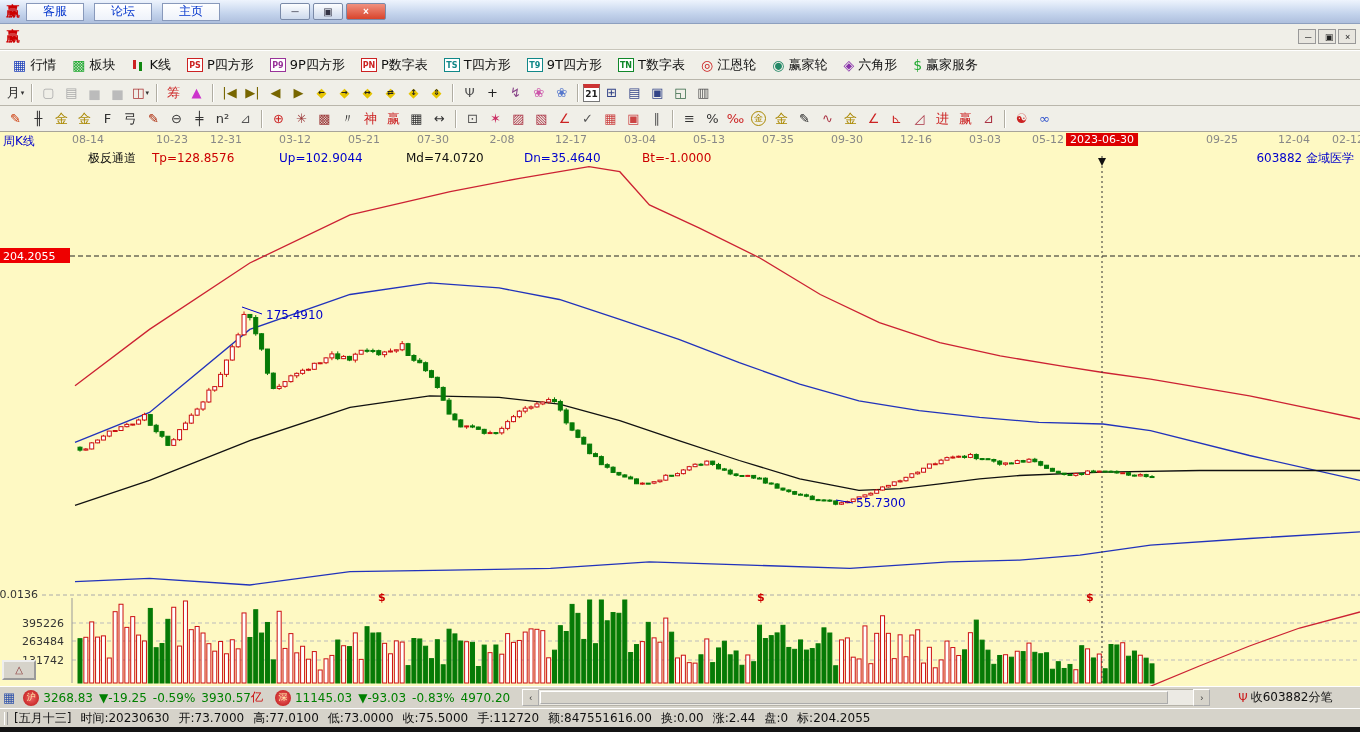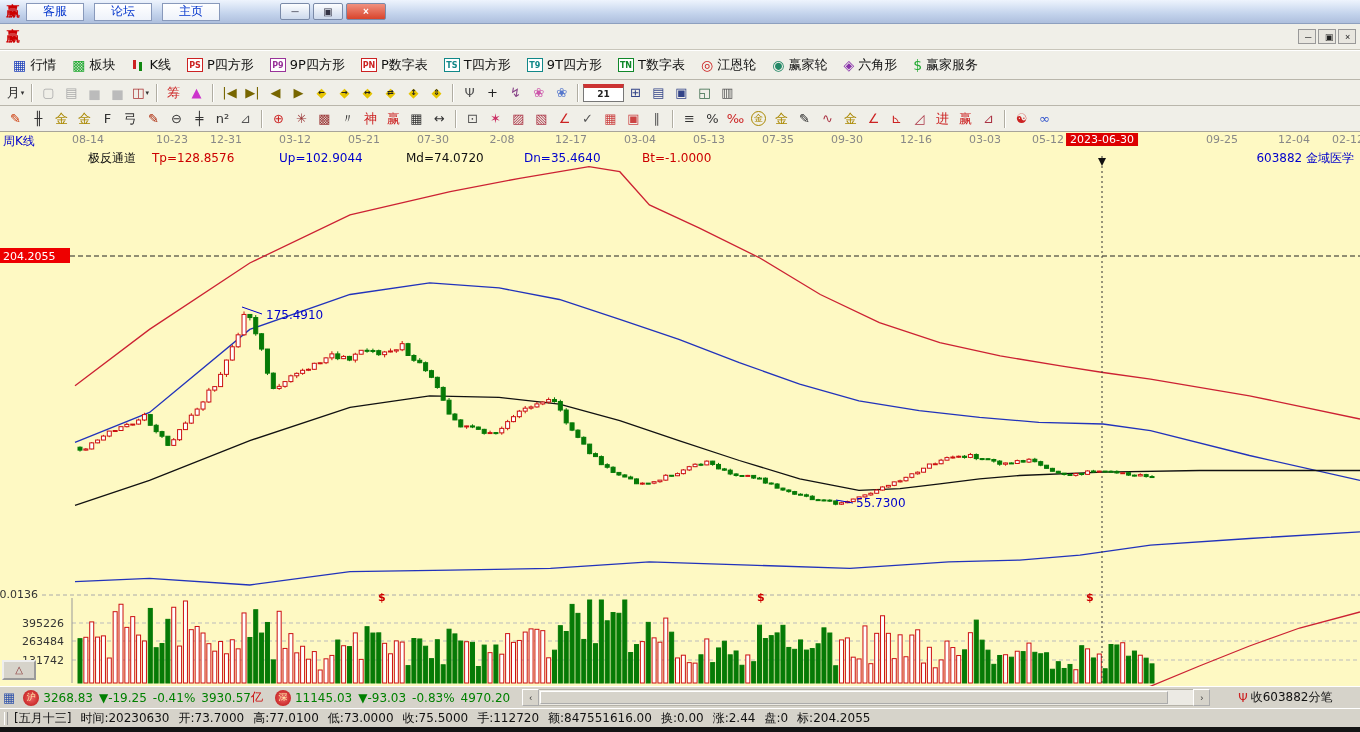--- a/index.html
+++ b/index.html
@@ -35,21 +35,21 @@
   .icon-candles::after{content:"";position:absolute;left:8px;top:4px;width:3px;height:9px;background:#181;}
   
   .toolbar2,.toolbar3{position:absolute;left:0;width:1360px;height:26px;display:flex;align-items:center;
     background:#f0efe8;border-bottom:1px solid #b9b6ab;padding:0 4px;}
   .toolbar2{top:80px;}
   .toolbar3{top:106px;border-bottom:1px solid #a8a59a;}
   .tibtn{position:relative;width:23px;height:21px;border:1px solid transparent;background:none;display:flex;align-items:center;justify-content:center;
     font-size:13px;cursor:pointer;font-family:inherit;padding:0;}
   .tibtn .ovl{position:absolute;font-size:8px;color:#222;font-weight:bold;}
   .tibtn .caret{font-size:7px;color:#333;margin-left:1px;}
-  .tibtn.box21{border:1px solid #777;background:#fff;width:41px;height:18px;font-size:9px;font-weight:bold;border-top:4px solid #c33;}
+  .tibtn.box21{border:1px solid #777;background:#fff;width:17px;height:18px;font-size:9px;font-weight:bold;border-top:4px solid #c33;}
   .tibtn.ring span{border:1px solid #aa8800;border-radius:50%;width:15px;height:15px;display:flex;align-items:center;justify-content:center;font-size:9px;}
   .sep{width:2px;height:18px;border-left:1px solid #b0ad a2;border-left:1px solid #b0ada2;border-right:1px solid #fff;margin:0 4px;}
   
   .chartwrap{position:absolute;top:132px;left:0;width:1360px;height:554px;background:#fef9c3;}
   .pane-label{position:absolute;left:3px;top:1px;color:#0000cc;font-size:12px;z-index:3;}
   .dateaxis{position:absolute;top:0;left:0;width:1360px;height:16px;font-size:11px;color:#888;}
   .dtick{position:absolute;top:1px;transform:translateX(-50%);white-space:nowrap;}
   .dtick.hl{background:#dd0000;color:#fff;padding:0 4px;z-index:2;}
   svg text{font-family:"DejaVu Sans","Liberation Sans",sans-serif;}
   .tri-btn{position:absolute;left:2px;top:528px;width:34px;height:20px;background:#d6d3ca;border:2px outset #eee;font-size:10px;color:#883333;cursor:pointer;line-height:14px;}
@@ -1023,21 +1023,21 @@
         </g>
       </svg>
     <button class="tri-btn">△</button>
   </div>
 
   <div class="indexbar">
     <span class="ib-icon">▦</span>
     <span class="seal">沪</span>
     <span class="ib-green">3268.83</span>
     <span class="ib-green">▼-19.25</span>
-    <span class="ib-green">-0.41%</span>
+    <span class="ib-green">-0.59%</span>
     <span class="ib-green" style="margin-right:0;">3930.57</span>
     <span class="ib-red">亿</span>
     <span class="seal">深</span>
     <span class="ib-green">11145.03</span>
     <span class="ib-green">▼-93.03</span>
     <span class="ib-green">-0.83%</span>
     <span class="ib-green">4970.20</span>
     <div class="hscroll">
       <button class="sbtn">‹</button>
       <div class="strack">

